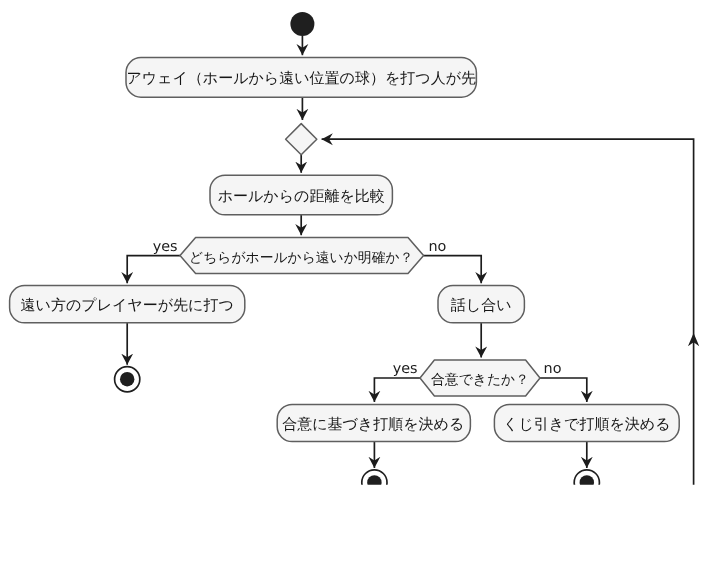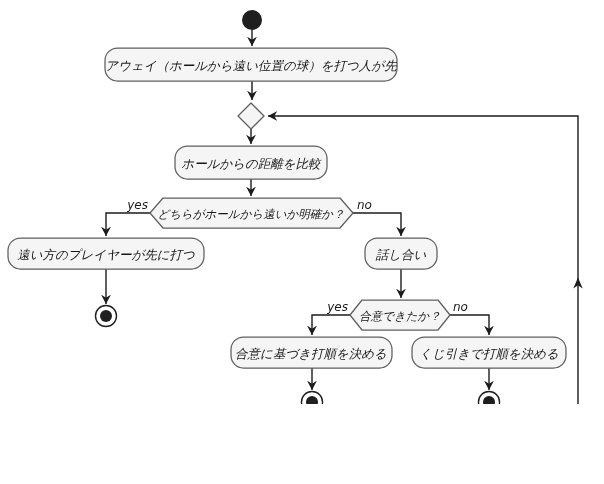--- a/index.html
+++ b/index.html
@@ -5,21 +5,20 @@
   html, body {
     margin: 0;
     padding: 0;
     background: var(--background, #ffffff);
   }
   .canvas {
     width: 604px;
     height: 404px;
     position: relative;
     background: var(--background, #ffffff);
-    font-style: italic;
   }
   svg { display: block; }
   .edge {
     stroke: var(--edge, #1c1c1c);
     stroke-width: 1.4;
     fill: none;
   }
   .arrow-fill { fill: var(--edge, #1c1c1c); stroke: none; }
   .shape {
     fill: var(--node-fill, #f5f5f5);

